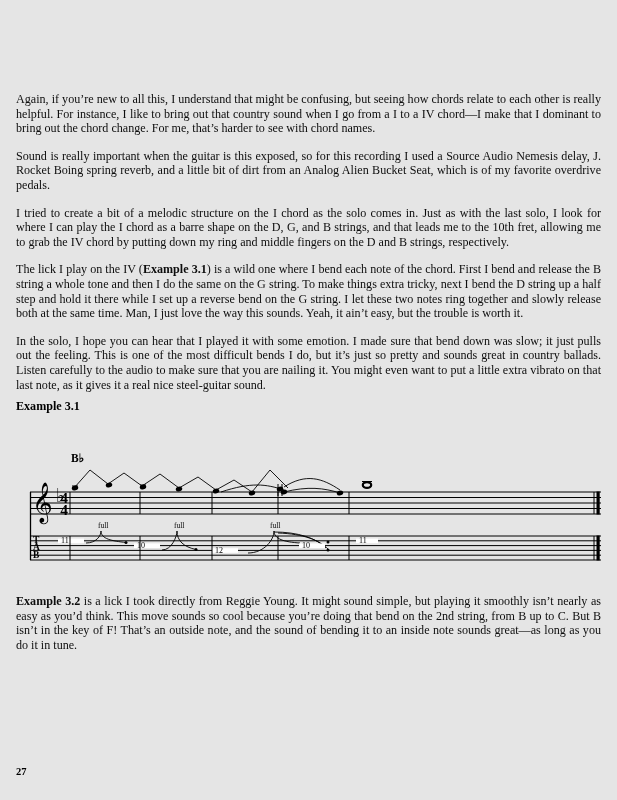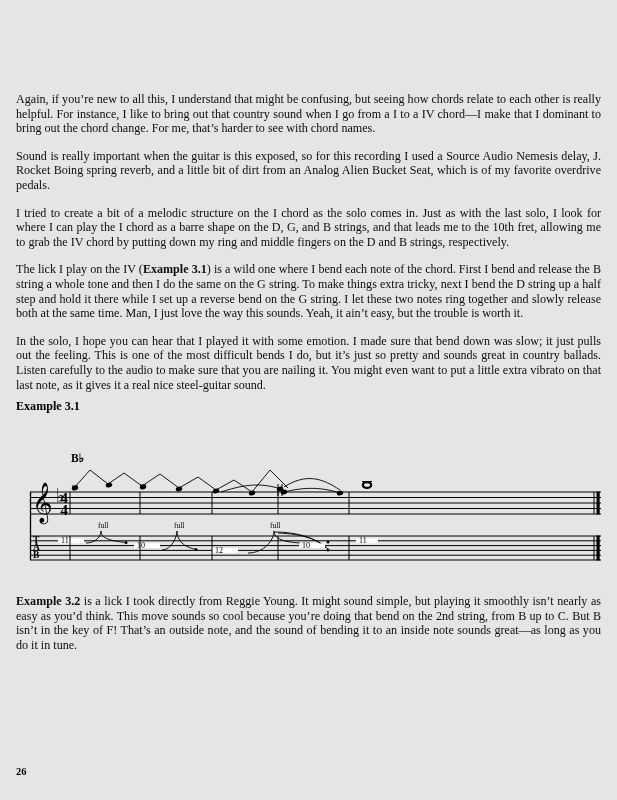--- a/index.html
+++ b/index.html
@@ -221,15 +221,15 @@
           <rect x="580.5" y="95.5" width="3.2" height="25" fill="#000"></rect>
         </g>
 
       </svg>
     </div>
 
     <p class="body-par" style="margin-top:22px;"><span class="bold">Example 3.2</span><span> is a lick I took directly from Reggie Young. It might sound simple, but playing it smoothly isn’t nearly as easy as you’d think. This move sounds so cool because you’re doing that bend on the 2nd string, from B up to C. But B isn’t in the key of F! That’s an outside note, and the sound of bending it to an inside note sounds great—as long as you do it in tune.</span></p>
 
   </div>
 
-  <div class="page-number">26</div>
+  <div class="page-number">27</div>
 
 </div>
 
 </body></html>

